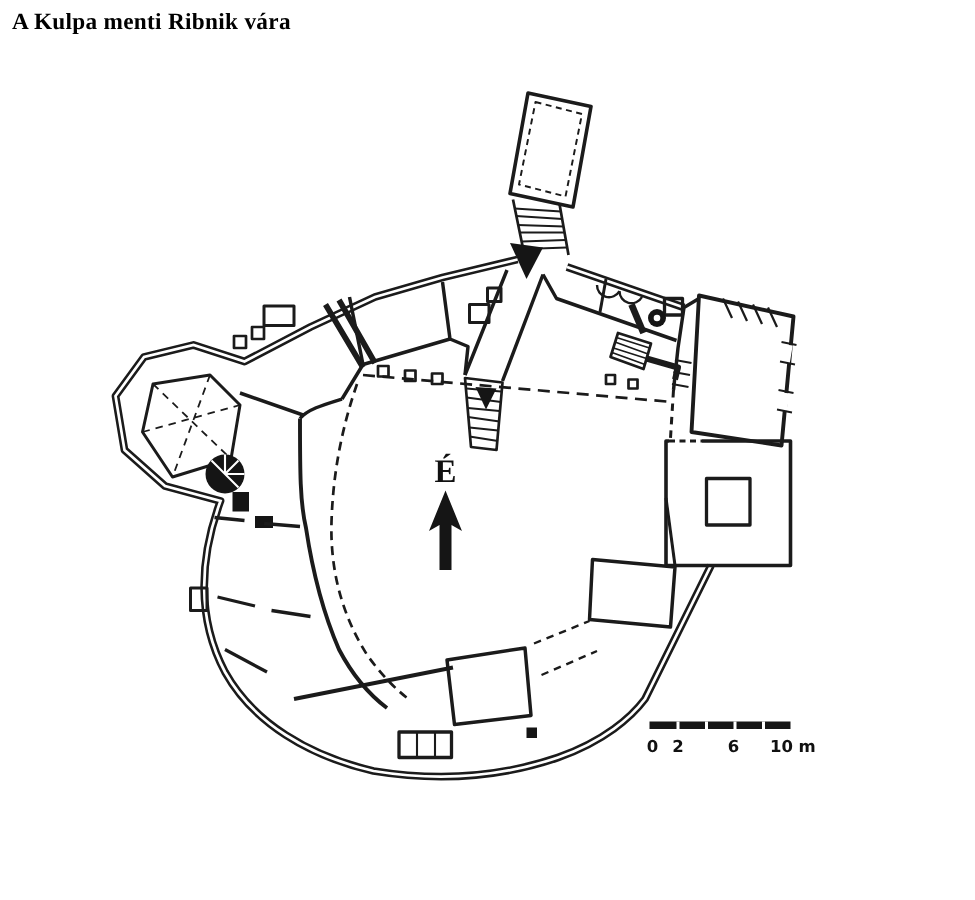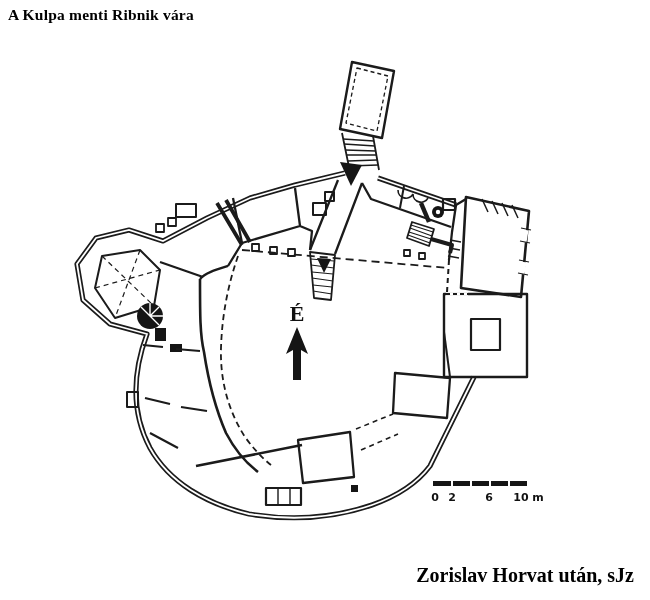--- a/index.html
+++ b/index.html
@@ -151,14 +151,13 @@
       <rect x="508" y="481" width="2" height="5" fill="#fff"></rect>
       <text class="scale" x="435" y="501" text-anchor="middle">0</text>
       <text class="scale" x="452" y="501" text-anchor="middle">2</text>
       <text class="scale" x="489" y="501" text-anchor="middle">6</text>
       <text class="scale" x="521" y="501" text-anchor="middle">10</text>
       <text class="scale" x="538" y="501" text-anchor="middle">m</text>
     </g>
 
   </svg>
 
-  <div class="caption">Zorislav Horvat után, sJz</div>
 </div>
 
 </body></html>

